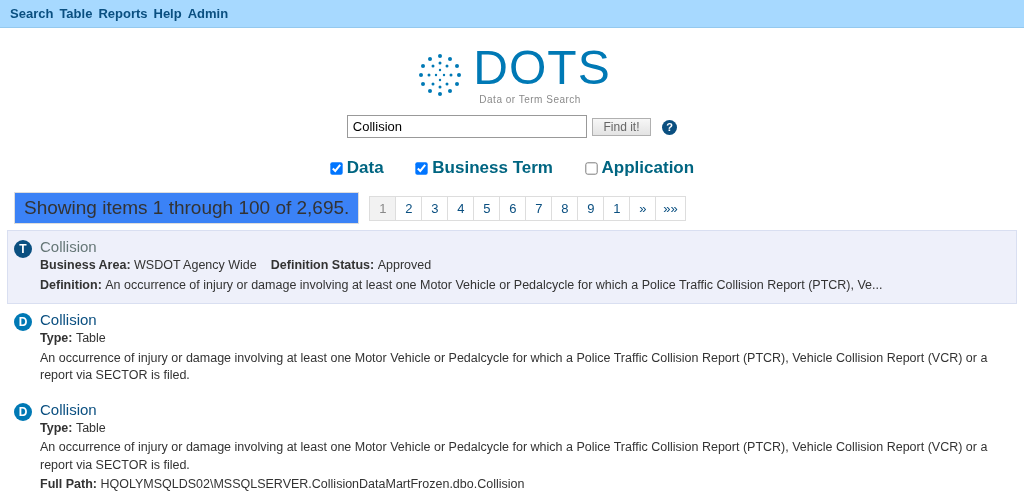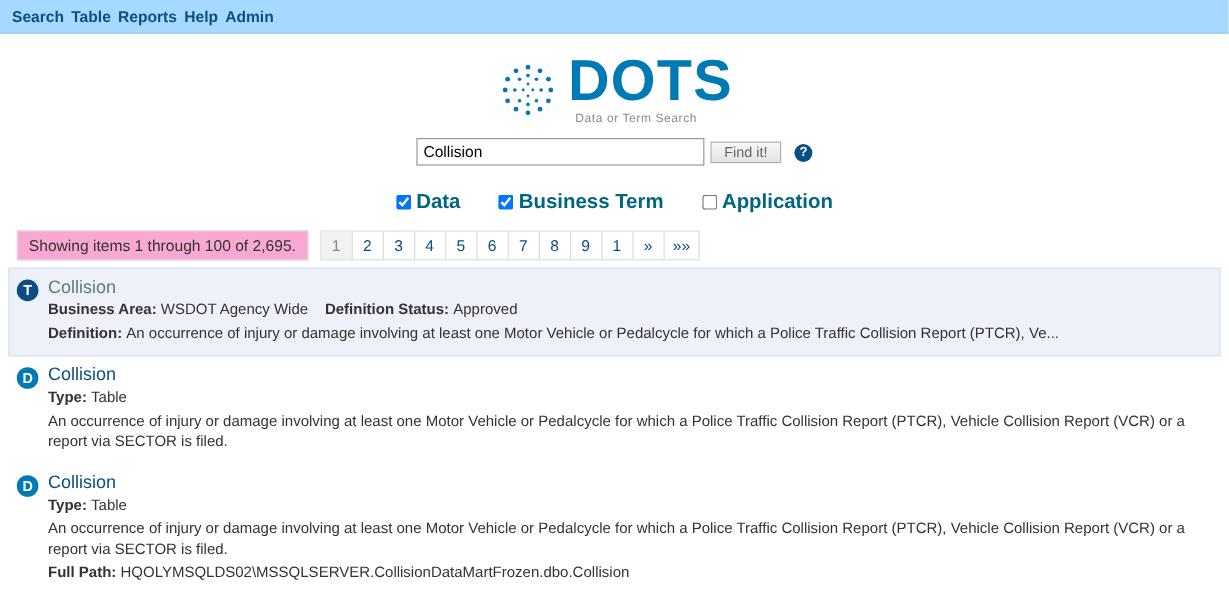--- a/index.html
+++ b/index.html
@@ -2,31 +2,31 @@
 <html><head>
 <meta charset="utf-8">
 <style>
   * { box-sizing: border-box; margin: 0; padding: 0; }
   body { font-family: Verdana, Geneva, sans-serif; font-size: 13px; color: #333; background: #fff; width: 1024px; }
   .topnav { background: #a7d9ff; padding: 6px 10px; display: flex; gap: 6px; border-bottom: 1px solid #94c9ef; }
   .topnav a { color: #0a4f80; font-weight: bold; text-decoration: none; font-size: 13px; cursor: pointer; }
   .logo-area { text-align: center; margin-top: 16px; margin-bottom: 10px; }
   .logo { display: inline-flex; align-items: center; gap: 6px; }
   .logo-text-wrap { text-align: left; }
-  .logo-main { color: #0079b5; font-weight: bold; font-size: 48px; line-height: 1; font-family: Arial, Helvetica, sans-serif; letter-spacing: 1px; }
+  .logo-main { color: #0079b5; font-weight: normal; font-size: 48px; line-height: 1; font-family: Arial, Helvetica, sans-serif; letter-spacing: 1px; }
   .logo-sub { color: #8a8a8a; font-size: 10px; margin-top: 2px; margin-left: 6px; letter-spacing: 0.5px; }
   .search-row { text-align: center; margin: 10px 0 6px 0; }
   .search-input { width: 240px; padding: 3px 5px; font-size: 13px; border: 1px solid #999; background: #fff; }
   .find-btn { padding: 1px 10px; font-size: 12px; border: 1px solid #b0b0b0; background: linear-gradient(#f7f7f7,#e3e3e3); color: #666; cursor: pointer; margin-left: 2px; }
   .help-icon { display: inline-block; width: 15px; height: 15px; background: #0a4f80; color: #fff; border-radius: 50%; font-size: 11px; font-weight: bold; text-align: center; line-height: 15px; margin-left: 8px; vertical-align: middle; }
   .filter-row { text-align: center; margin: 20px 0 14px 0; }
   .filter-row label { color: #006581; font-weight: bold; font-size: 17px; margin: 0 14px; cursor: pointer; }
   .filter-row input { transform: scale(0.95); margin-right: 4px; vertical-align: middle; }
   .pager-row { display: flex; align-items: center; gap: 10px; padding: 0 14px 6px 14px; }
-  .pager-status { font-size: 13px; color: #333; border: 1px solid #ddd; padding: 4px 9px; background: #f9a8d4; }
+  .pager-status { font-size: 19px; color: #333; border: 1px solid #ddd; padding: 4px 9px; background: #3b82f6; }
   .pager { display: flex; border: 1px solid #ddd; }
   .pager a { display: inline-block; min-width: 26px; text-align: center; padding: 4px 7px; border-right: 1px solid #ddd; color: #0a4f80; text-decoration: none; font-size: 13px; cursor: pointer; }
   .pager a:last-child { border-right: none; }
   .pager a.current { color: #888; background: #f2f2f2; }
   .results { padding: 0 14px; }
   .result { padding: 7px 0 9px 0; display: flex; align-items: flex-start; }
   .result.highlighted { background: #eef0fa; border: 1px solid #d9dff1; padding: 7px 6px 9px 6px; margin-left: -7px; margin-right: -7px; }
   .badge { width: 18px; height: 18px; border-radius: 50%; color: #fff; font-weight: bold; font-size: 12px; text-align: center; line-height: 18px; flex-shrink: 0; margin-top: 2px; margin-right: 8px; }
   .badge-T { background: #0a4f80; }
   .badge-D { background: #0079b5; }

